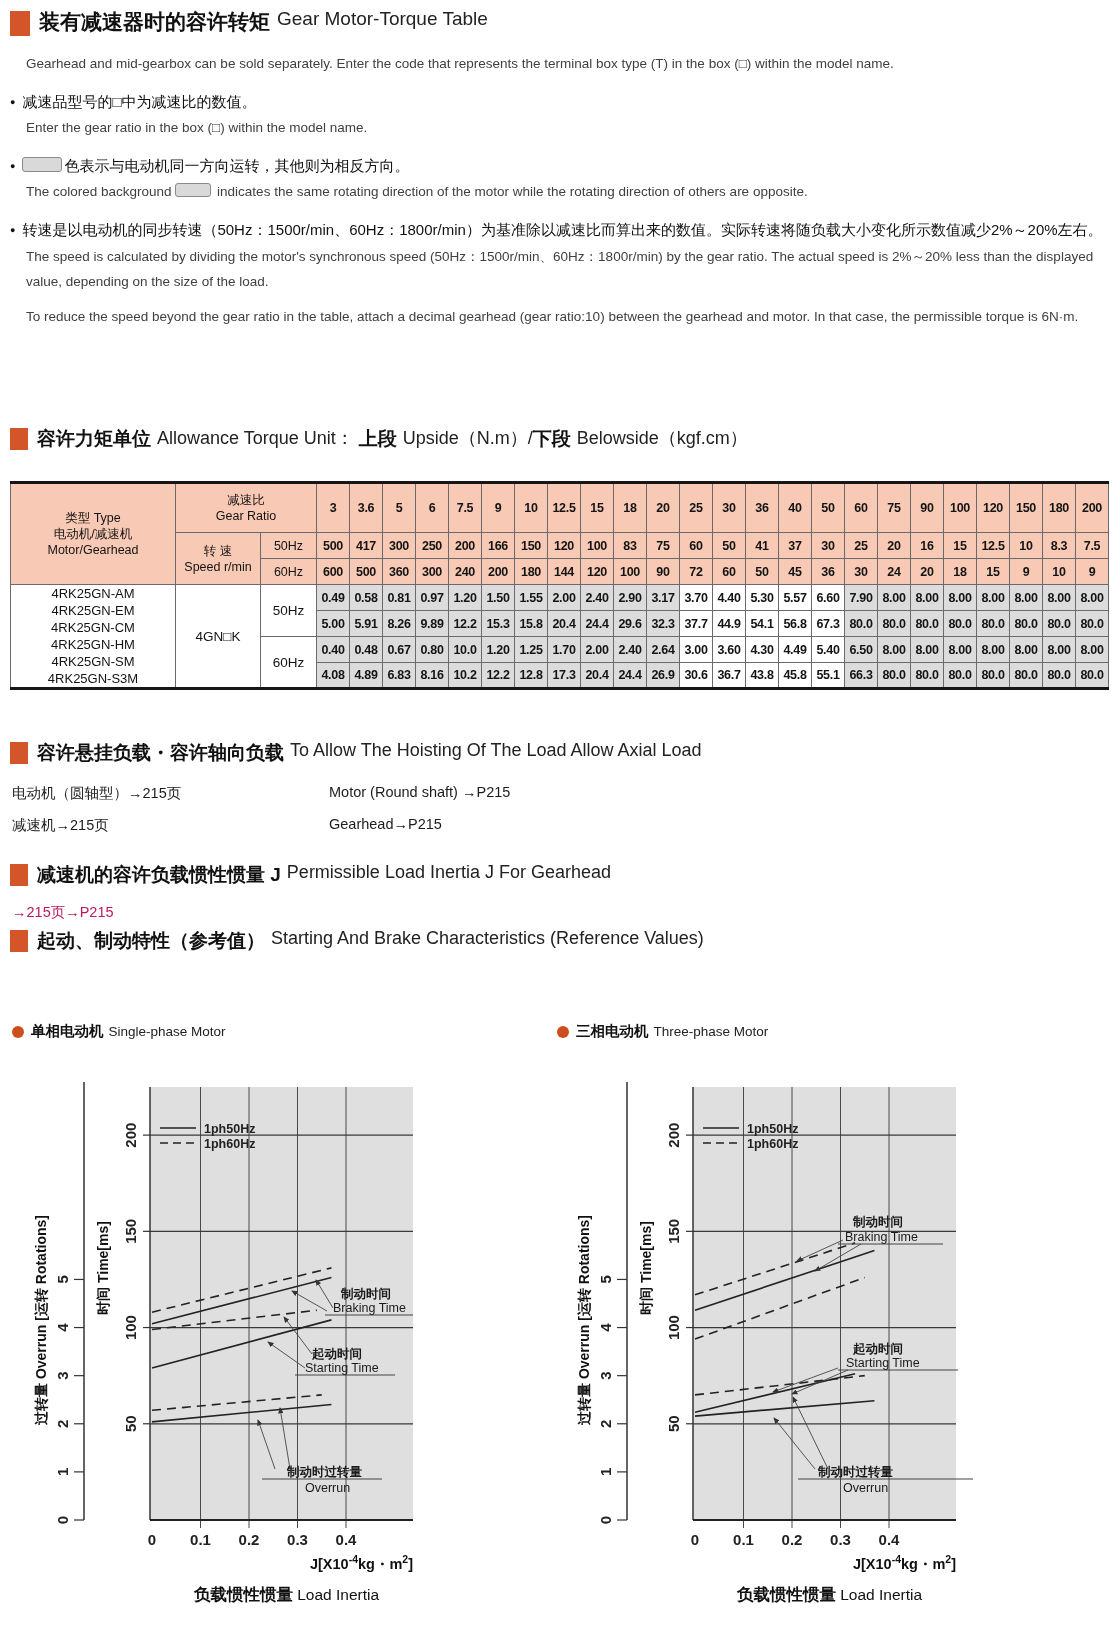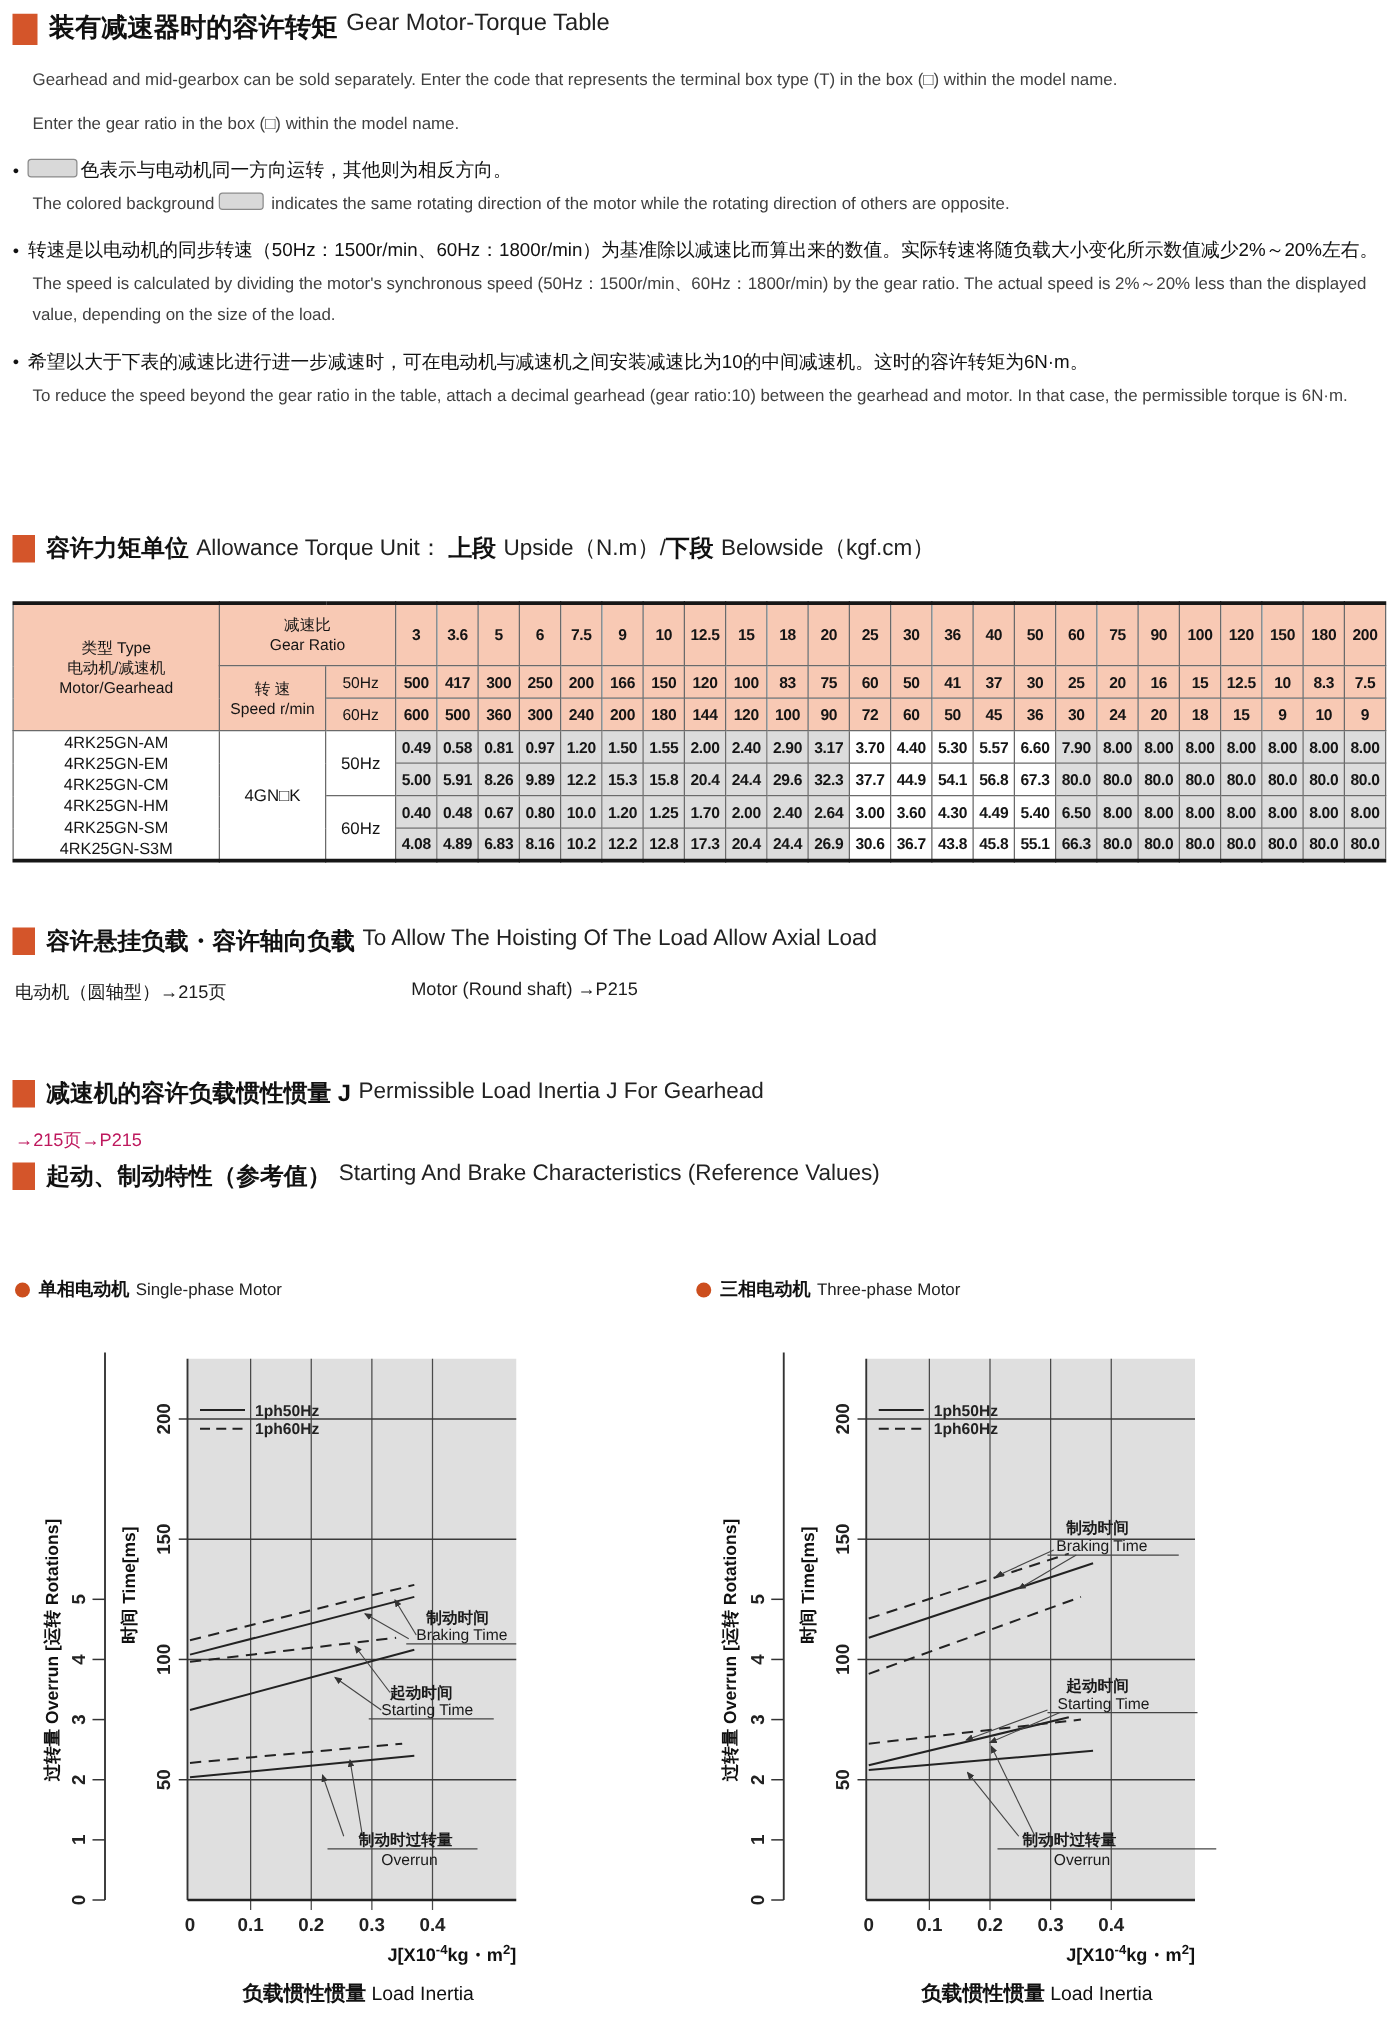--- a/index.html
+++ b/index.html
@@ -54,32 +54,32 @@
   <span class="sec-sq big"></span>
   <span class="zh-b">装有减速器时的容许转矩</span>
   <span class="en-r">Gear Motor-Torque Table</span>
 </div>
 
 <div class="abs bullets">
   <div class="bullet">
     <div class="en-line">Gearhead and mid-gearbox can be sold separately. Enter the code that represents the terminal box type (T) in the box (□) within the model name.</div>
   </div>
   <div class="bullet">
+    <div class="zh-line"><span class="dot">●</span><span>减速品型号的□中为减速比的数值。</span></div>
     <div class="en-line">Enter the gear ratio in the box (□) within the model name.</div>
   </div>
   <div class="bullet">
     <div class="zh-line"><span class="dot">●</span><span class="swatch"></span><span>色表示与电动机同一方向运转，其他则为相反方向。</span></div>
     <div class="en-line"><span>The colored background </span><span class="swatch small"></span><span> indicates the same rotating direction of the motor while the rotating direction of others are opposite.</span></div>
   </div>
   <div class="bullet">
     <div class="zh-line"><span class="dot">●</span><span>转速是以电动机的同步转速（50Hz：1500r/min、60Hz：1800r/min）为基准除以减速比而算出来的数值。实际转速将随负载大小变化所示数值减少2%～20%左右。</span></div>
     <div class="en-line">The speed is calculated by dividing the motor's synchronous speed (50Hz：1500r/min、60Hz：1800r/min) by the gear ratio. The actual speed is 2%～20% less than the displayed value, depending on the size of the load.</div>
   </div>
   <div class="bullet">
-    <div class="zh-line"><span class="dot">●</span><span>希望以大于下表的减速比进行进一步减速时，可在电动机与减速机之间安装减速比为10的中间减速机。这时的容许转矩为6N·m。</span></div>
     <div class="en-line">To reduce the speed beyond the gear ratio in the table, attach a decimal gearhead (gear ratio:10) between the gearhead and motor. In that case, the permissible torque is 6N·m.</div>
   </div>
 </div>
 
 <div class="abs sec-head h2" style="left:10px;top:426px;">
   <span class="sec-sq"></span>
   <span class="zh-b">容许力矩单位</span>
   <span class="en-r">Allowance Torque Unit：</span>
   <span class="zh-b" style="margin-left:5px;">上段</span>
   <span class="en-r">Upside（N.m）/</span>
@@ -314,20 +314,24 @@
 
 <div class="abs sec-head h2" style="left:10px;top:740px;">
   <span class="sec-sq"></span>
   <span class="zh-b">容许悬挂负载・容许轴向负载</span>
   <span class="en-r">To Allow The Hoisting Of The Load Allow Axial Load</span>
 </div>
 <div class="abs" style="left:12px;top:784px;width:900px;">
   <div class="link-row">
     <span class="link-zh">电动机（圆轴型）→215页</span>
     <span>Motor (Round shaft) →P215</span>
+  </div>
+  <div class="link-row">
+    <span class="link-zh">减速机→215页</span>
+    <span>Gearhead→P215</span>
   </div>
 </div>
 
 <div class="abs sec-head h2" style="left:10px;top:862px;">
   <span class="sec-sq"></span>
   <span class="zh-b">减速机的容许负载惯性惯量 J</span>
   <span class="en-r">Permissible Load Inertia J For Gearhead</span>
 </div>
 <div class="abs ref-line" style="left:12px;top:903px;">→215页→P215</div>
 

